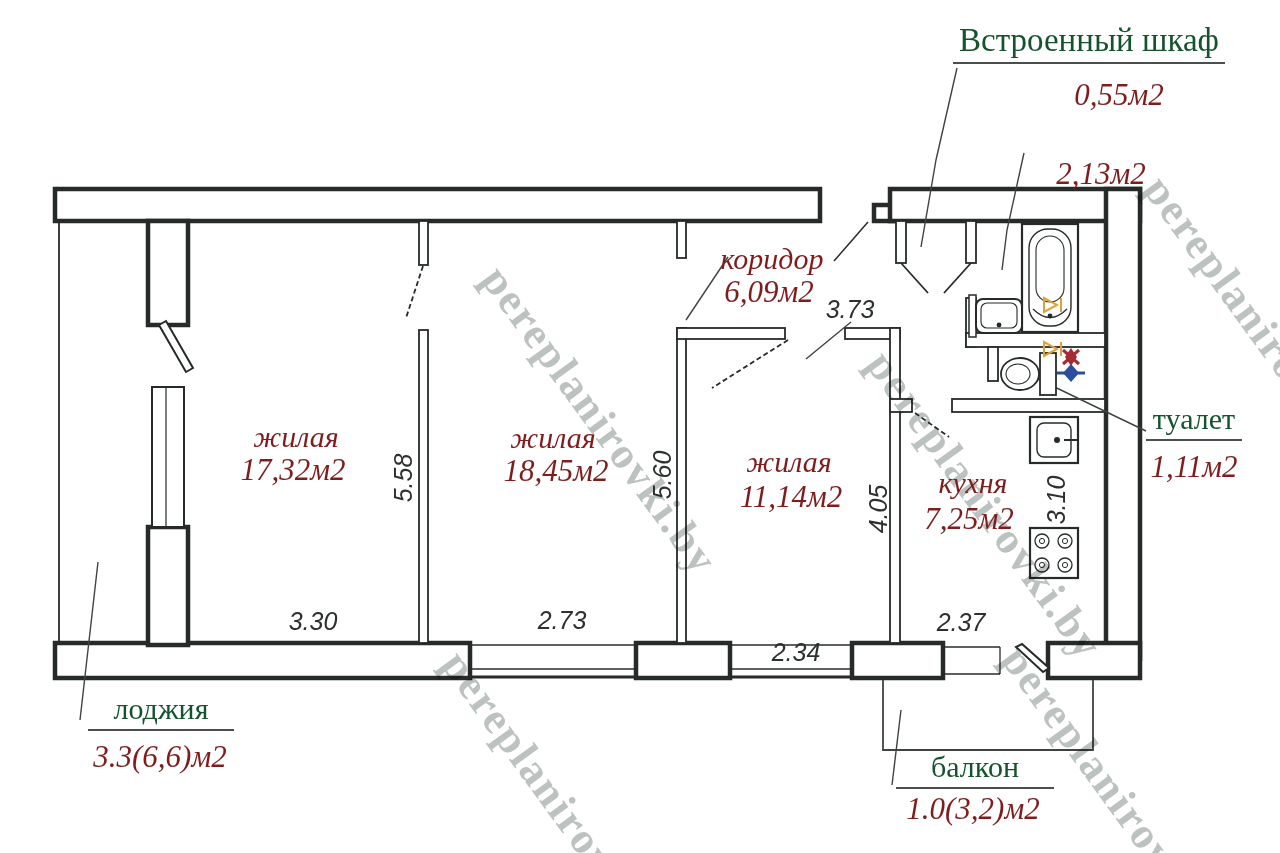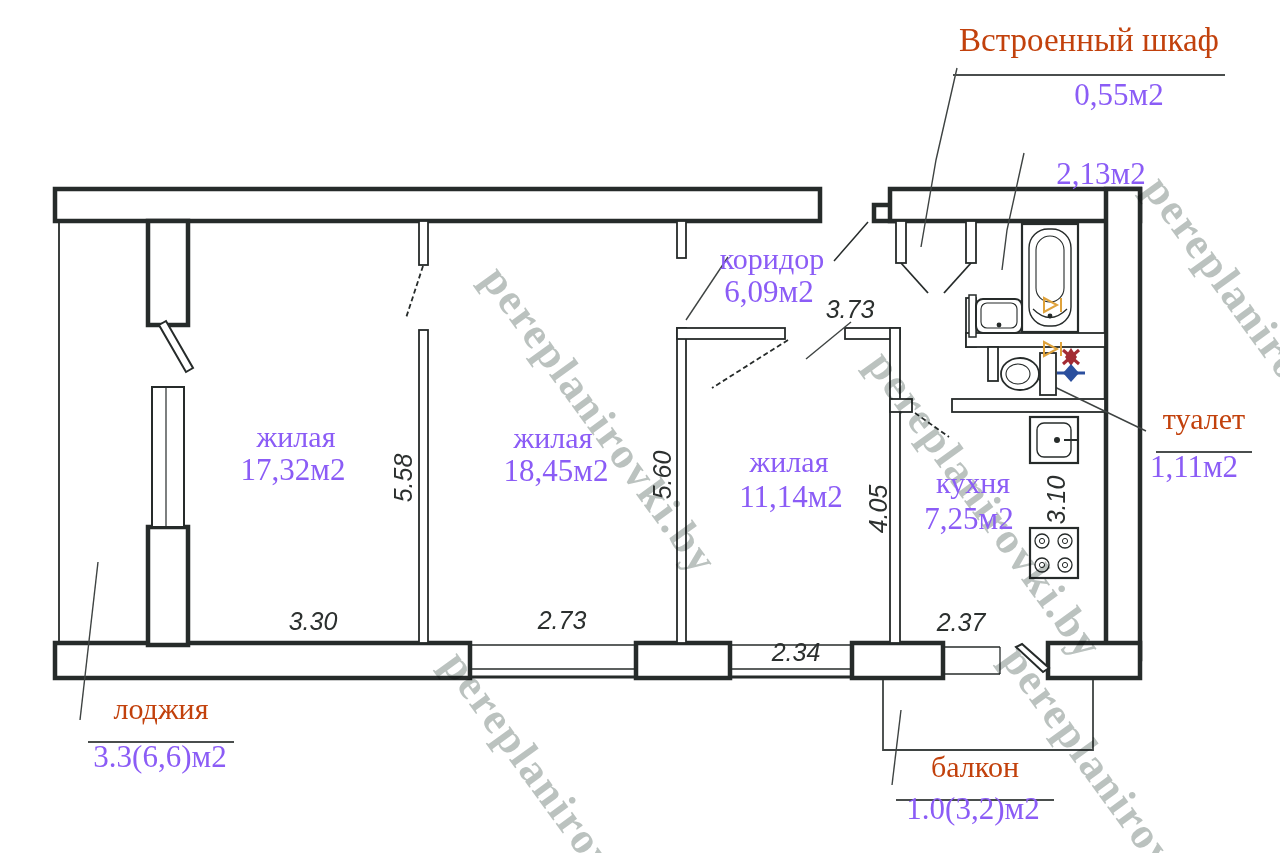--- a/index.html
+++ b/index.html
@@ -1,23 +1,23 @@
 <!DOCTYPE html>
 <html><head>
 <meta charset="utf-8">
 <style>
   html,body{margin:0;padding:0;background:#ffffff;}
   #stage{position:relative;width:1280px;height:853px;background:#ffffff;overflow:hidden;
          font-family:"Liberation Serif", serif;}
   #plan-svg{position:absolute;left:0;top:0;}
-  .lbl{position:absolute;transform:translate(-50%,-50%);color:#8b5cf6;font-size:30px;
-       white-space:nowrap;line-height:1.05;}
+  .lbl{position:absolute;transform:translate(-50%,-50%);color:#7f1d1d;font-size:30px;
+       white-space:nowrap;line-height:1.05;font-style:italic;}
   .area{font-size:31px;}
-  .callout{position:absolute;color:#c2410c;text-align:center;font-size:31px;line-height:1.12;
-           border-bottom:2px solid #4a4e4d;padding-bottom:15px;white-space:nowrap;}
+  .callout{position:absolute;color:#14532d;text-align:center;font-size:31px;line-height:1.12;
+           border-bottom:2px solid #4a4e4d;padding-bottom:3px;white-space:nowrap;}
   .dim{position:absolute;transform:translate(-50%,-50%);color:#2c302f;font-size:25px;
        font-family:"Liberation Sans", sans-serif;font-style:italic;white-space:nowrap;}
   .dim.vert{transform:translate(-50%,-50%) rotate(-90deg);}
   #wm-layer{position:absolute;left:0;top:0;width:1280px;height:853px;pointer-events:none;
             mix-blend-mode:multiply;}
   .wm{position:absolute;transform:translate(-50%,-50%) rotate(54deg);
       font-family:"Liberation Serif", serif;font-weight:bold;font-size:44px;
       letter-spacing:2px;color:#b4bcb9;white-space:nowrap;opacity:.9;}
 </style>
 </head>
@@ -189,21 +189,21 @@
   <div class="lbl area" style="left:969px;top:519px;">7,25м2</div>
 
   <div class="lbl" style="left:772px;top:259px;">коридор</div>
   <div class="lbl area" style="left:769px;top:292px;">6,09м2</div>
 
   <div class="callout" style="left:953px;top:22px;width:272px;font-size:33px;">Встроенный шкаф</div>
   <div class="lbl area" style="left:1119px;top:95px;">0,55м2</div>
 
   <div class="lbl area" style="left:1101px;top:174px;">2,13м2</div>
 
-  <div class="callout" style="left:1146px;top:402px;width:96px;font-size:30px;margin-left:10px;">туалет</div>
+  <div class="callout" style="left:1146px;top:402px;width:96px;font-size:30px;">туалет</div>
   <div class="lbl area" style="left:1194px;top:467px;">1,11м2</div>
 
   <div class="callout" style="left:88px;top:692px;width:146px;font-size:30px;">лоджия</div>
   <div class="lbl area" style="left:160px;top:757px;">3.3(6,6)м2</div>
 
   <div class="callout" style="left:896px;top:750px;width:158px;font-size:30px;">балкон</div>
   <div class="lbl area" style="left:973px;top:809px;text-align:right;">1.0(3,2)м2</div>
 
   <div class="dim" style="left:313px;top:621px;">3.30</div>
   <div class="dim" style="left:562px;top:620px;">2.73</div>

